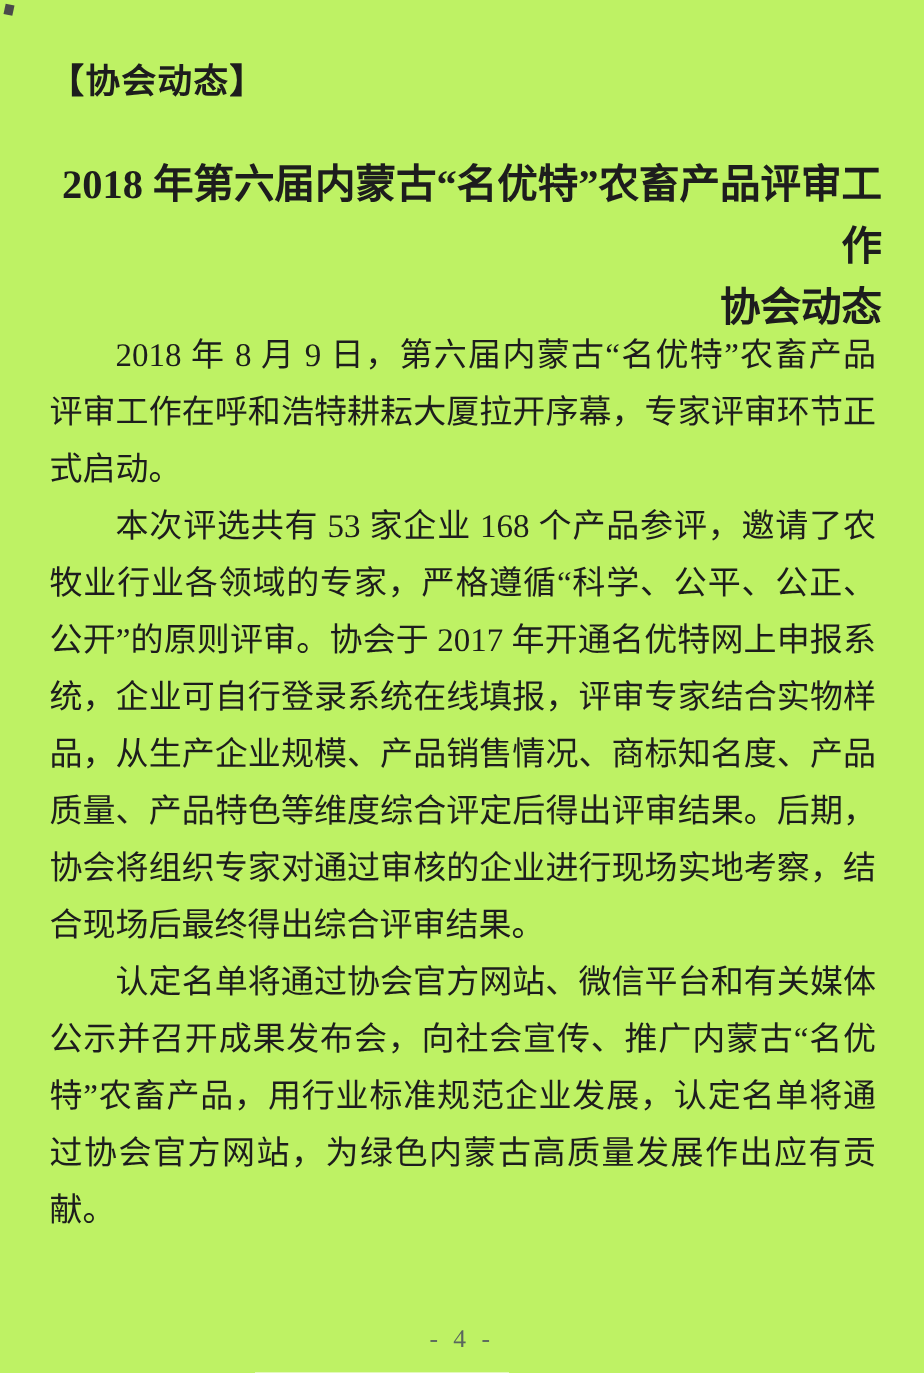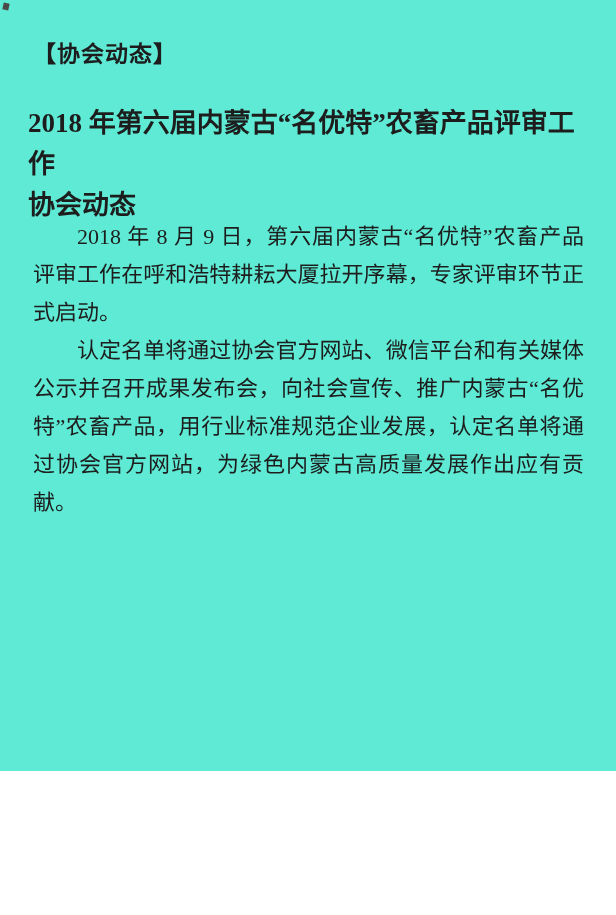--- a/index.html
+++ b/index.html
@@ -3,22 +3,22 @@
 <meta charset="utf-8">
 <style>
   html, body {
     margin: 0;
     padding: 0;
     background: #ffffff;
   }
   .page {
     position: relative;
     width: 616px;
-    height: 771px;
-    background: #5eead4;
+    height: 915px;
+    background: #bef264;
     color: #1d1d1d;
     font-family: "Liberation Serif", serif;
     overflow: hidden;
   }
   .corner-speck {
     position: absolute;
     left: 3px;
     top: 3px;
     width: 6px;
     height: 7px;
@@ -33,21 +33,21 @@
     font-weight: bold;
     font-size: 23px;
     letter-spacing: 1px;
     white-space: nowrap;
   }
   .doc-title {
     position: absolute;
     left: 28px;
     right: 28px;
     top: 103px;
-    text-align: left;
+    text-align: right;
     font-weight: bold;
     font-size: 27px;
     line-height: 41px;
     font-family: "Liberation Serif", serif;
   }
   .doc-body {
     position: absolute;
     left: 33px;
     top: 218px;
     width: 551px;
@@ -82,18 +82,19 @@
 
   <div class="section-label">【协会动态】</div>
 
   <div class="doc-title">
     <div>2018 年第六届内蒙古“名优特”农畜产品评审工作</div>
     <div>协会动态</div>
   </div>
 
   <div class="doc-body">
     <p>2018 年 8 月 9 日，第六届内蒙古“名优特”农畜产品评审工作在呼和浩特耕耘大厦拉开序幕，专家评审环节正式启动。</p>
+    <p>本次评选共有 53 家企业 168 个产品参评，邀请了农牧业行业各领域的专家，严格遵循“科学、公平、公正、公开”的原则评审。协会于 2017 年开通名优特网上申报系统，企业可自行登录系统在线填报，评审专家结合实物样品，从生产企业规模、产品销售情况、商标知名度、产品质量、产品特色等维度综合评定后得出评审结果。后期，协会将组织专家对通过审核的企业进行现场实地考察，结合现场后最终得出综合评审结果。</p>
     <p>认定名单将通过协会官方网站、微信平台和有关媒体公示并召开成果发布会，向社会宣传、推广内蒙古“名优特”农畜产品，用行业标准规范企业发展，认定名单将通过协会官方网站，为绿色内蒙古高质量发展作出应有贡献。</p>
   </div>
 
   <div class="page-number">- 4 -</div>
 
 </div>
 
 </body></html>

